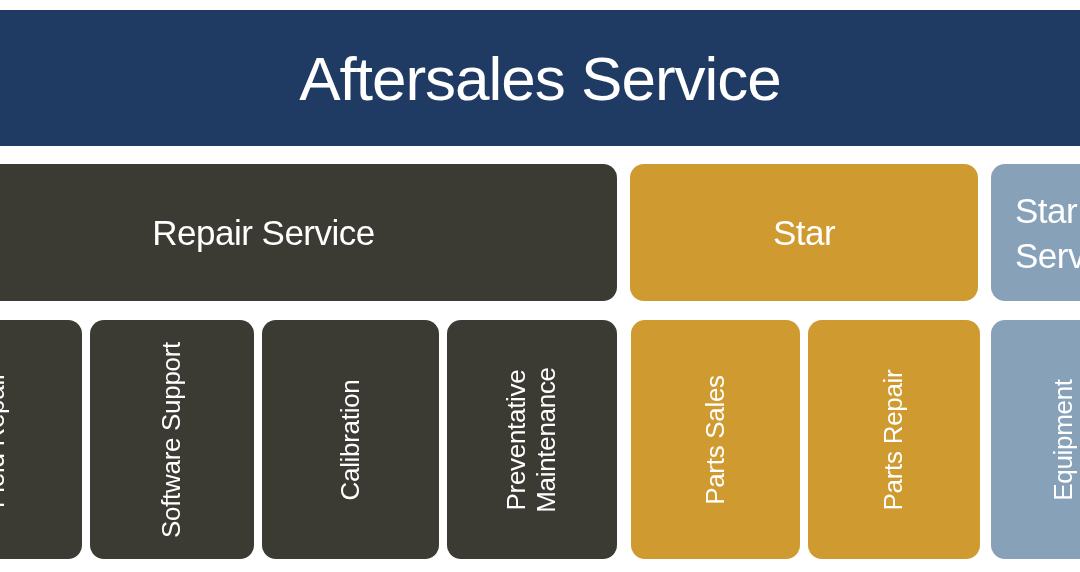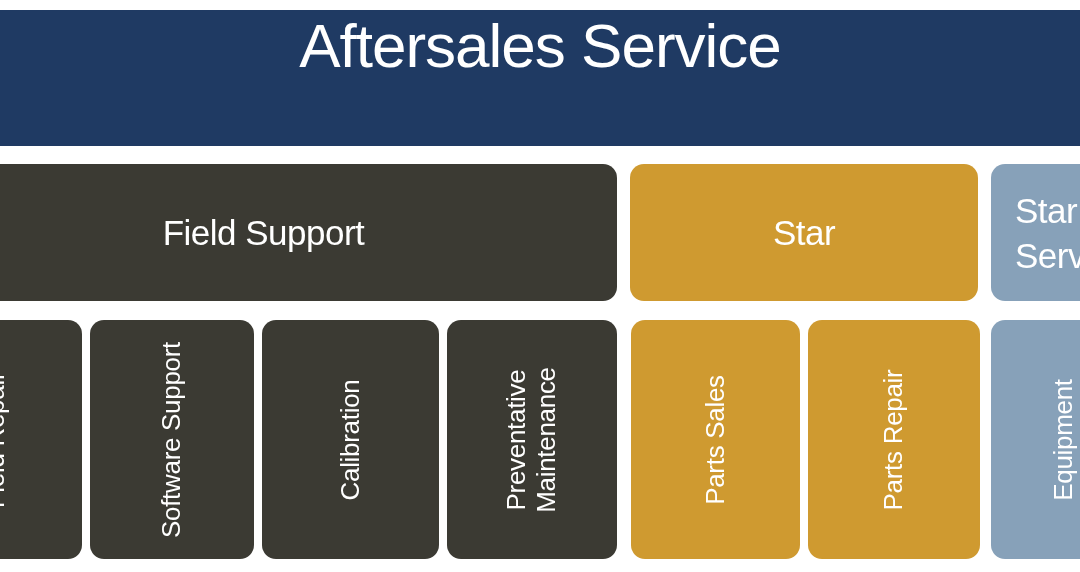--- a/index.html
+++ b/index.html
@@ -4,21 +4,21 @@
 <style>
   html,body{margin:0;padding:0;background:#fff;}
   .canvas{
     position:relative;width:1080px;height:572px;overflow:hidden;background:#fff;
     font-family:"Liberation Sans", sans-serif;color:var(--label_text,#fff);
   }
   
   .banner{
     position:absolute;left:0;top:10px;width:1080px;height:136px;
     background:var(--banner,#1F3A63);
-    display:flex;justify-content:center;
+    display:flex;align-items:center;justify-content:center;
   }
   .banner h1{
     margin:0;font-size:62px;font-weight:400;letter-spacing:-1px;color:var(--label_text,#fff);
   }
   
   .pbox,.sbox{position:absolute;border-radius:14px;}
   .pbox{top:164px;height:137px;display:flex;align-items:center;justify-content:center;}
   .pbox .plabel{font-size:35px;letter-spacing:-0.5px;white-space:nowrap;}
   .sbox{top:320px;height:239px;}
   .vlabel{
@@ -51,21 +51,21 @@
 </head>
 <body>
 
 <div class="canvas">
 
   <header class="banner">
     <h1>Aftersales Service</h1>
   </header>
 
   <div class="pbox c-field p-field">
-    <span class="plabel">Field Support</span>
+    <span class="plabel">Repair Service</span>
   </div>
 
   <div class="pbox c-parts p-parts">
     <span class="plabel">Star</span>
   </div>
 
   <div class="pbox c-startup p-startup">
     <div class="startup-lines">
       <span>Star</span>
       <span>Serv</span>

